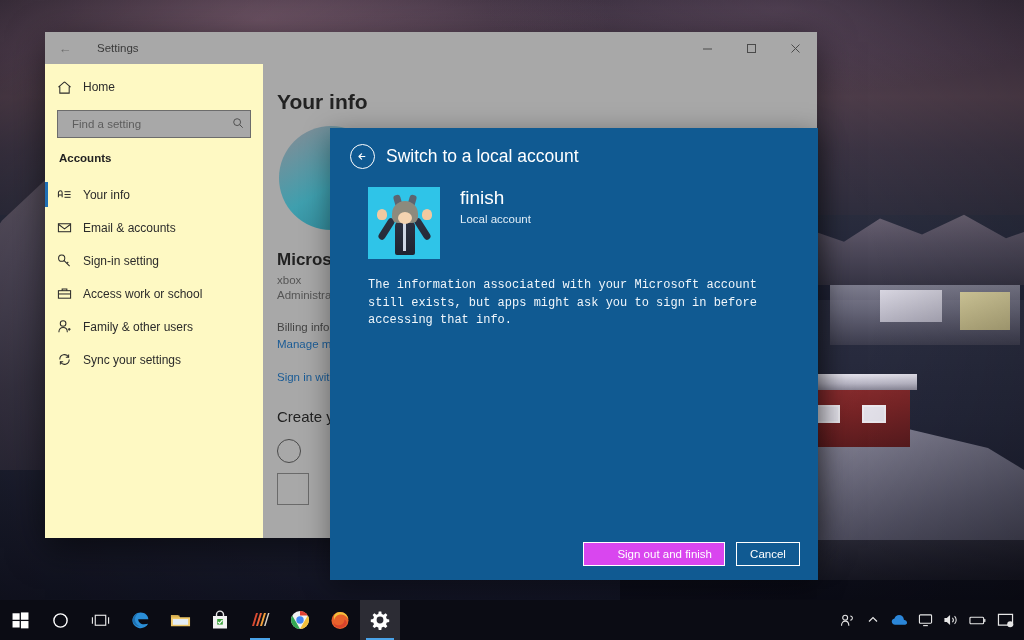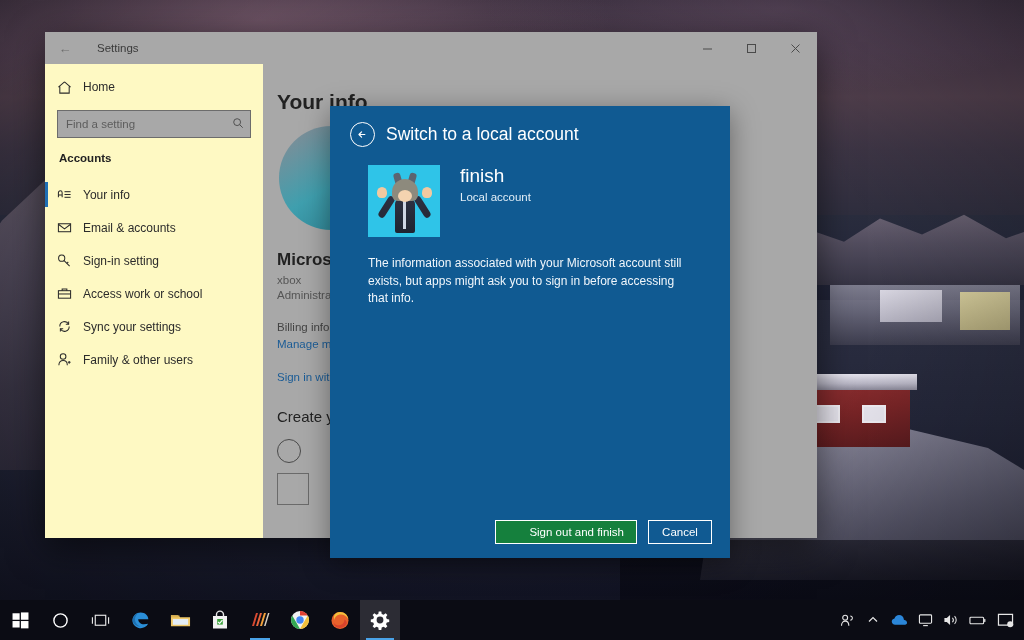--- a/index.html
+++ b/index.html
@@ -124,21 +124,21 @@
     color: #2b2b2b;
   }
   .nav-row.selected::before {
     content: ""; position: absolute; left: 0; top: 4px; width: 3px; height: 25px;
     background: #1f6fb4;
   }
   .home-row { height: 34px; margin-bottom: 6px; }
   .search-wrap { padding: 0 12px; margin-bottom: 14px; }
   .search-box {
     height: 26px; background: #a8a8a8; border: 1px solid #6c6c6c;
-    display: flex; align-items: center; padding: 0 6px 0 6px;
+    display: flex; align-items: center; padding: 0 6px 0 12px;
   }
   .search-box input {
     flex: 1; border: 0; background: transparent; outline: none;
     font-family: "Liberation Sans", sans-serif; font-size: 11.5px; color: #2b2b2b;
   }
   .search-box input::placeholder { color: #5d5d5d; }
   .search-ico { color: #4a4a4a; font-size: 12px; }
   .group-title {
     font-size: 11.5px; font-weight: bold; color: #222; padding: 0 0 10px 14px;
   }
@@ -164,22 +164,22 @@
   .mp-tile {
     width: 30px; height: 30px; border: 1px solid #6a6a6a; margin-top: 10px;
   }
   .mp-circle {
     width: 22px; height: 22px; border: 1.6px solid #4a4a4a; border-radius: 50%;
     margin-top: 14px;
   }
 
   
   #switch-dialog {
-    position: absolute; left: 285px; top: 74px;
-    width: 400px; height: 452px;
+    position: absolute; left: 285px; top: 96px;
+    width: 488px; height: 452px;
     background: #105a92;
     box-shadow: 0 6px 26px rgba(0,0,0,0.4);
     color: #ffffff;
   }
   .dlg-head { display: flex; align-items: center; padding: 16px 0 0 20px; }
   .dlg-back {
     width: 23px; height: 23px; border: 1.6px solid #ffffff; border-radius: 50%;
     display: flex; align-items: center; justify-content: center;
     flex: none; margin-right: 11px;
   }
@@ -227,33 +227,33 @@
   .av-hand-l { left: 9px; }
   .av-hand-r { left: 54px; }
 
   .dlg-username { font-size: 19px; color: #fff; margin: 0 0 4px 0; font-weight: normal; }
   .dlg-usertype { font-size: 11.5px; color: #e2eef7; }
 
   .dlg-para {
     padding: 0 40px 0 38px; font-size: 12px; line-height: 17.5px; color: #f0f6fb;
   }
   .dlg-para.p1 { margin-top: 22px; }
-  .dlg-para.p2 { margin-top: 18px; }
+  .dlg-para.p2 { margin-top: 18px; font-family: Liberation Mono, monospace; }
 
   .dlg-actions {
     position: absolute; right: 18px; bottom: 14px; display: flex; gap: 11px;
   }
   .dlg-btn {
     min-width: 64px; height: 24px; padding: 0 12px;
     display: flex; align-items: center; justify-content: center;
     border: 1px solid #ffffff; background: transparent;
     color: #ffffff; font-size: 11.5px;
     font-family: "Liberation Sans", sans-serif; cursor: pointer;
   }
-  .dlg-btn.primary { background: #15803d; padding-left: 33px; }
+  .dlg-btn.primary { background: #d946ef; padding-left: 33px; }
 
   
   #taskbar {
     position: absolute; left: 0; bottom: 0; width: 1024px; height: 40px;
     background: #0b0c14; display: flex; align-items: center;
   }
   .tb-left { display: flex; align-items: center; height: 40px; }
   .tb-item {
     width: 40px; height: 40px; display: flex; align-items: center; justify-content: center;
     position: relative;
@@ -401,38 +401,38 @@
                 <path d="M5.5 5 V3.3 H10.5 V5" fill="none" stroke="#2b2b2b" stroke-width="1.1"></path>
                 <line x1="1.5" y1="8.5" x2="14.5" y2="8.5" stroke="#2b2b2b" stroke-width="1.1"></line>
               </svg>
             </div>
             <span>Access work or school</span>
           </div>
 
           <div class="nav-row">
             <div class="nav-ico">
               <svg width="15" height="15" viewBox="0 0 16 16">
+                <circle cx="6.5" cy="4.8" r="3" fill="none" stroke="#2b2b2b" stroke-width="1.1"></circle>
+                <path d="M2 14 C2 10.5 4 9 6.5 9 C9 9 11 10.5 11 14" fill="none" stroke="#2b2b2b" stroke-width="1.1"></path>
+                <path d="M11.5 11 H14.5 M13 9.5 V12.5" stroke="#2b2b2b" stroke-width="1.1"></path>
+              </svg>
+            </div>
+            <span>Family &amp; other users</span>
+          </div>
+
+          <div class="nav-row">
+            <div class="nav-ico">
+              <svg width="15" height="15" viewBox="0 0 16 16">
                 <path d="M13 8 A5 5 0 0 1 3.6 10.5" fill="none" stroke="#2b2b2b" stroke-width="1.1"></path>
                 <path d="M3 8 A5 5 0 0 1 12.4 5.5" fill="none" stroke="#2b2b2b" stroke-width="1.1"></path>
                 <path d="M12.4 2.6 V5.7 H9.4" fill="none" stroke="#2b2b2b" stroke-width="1.1"></path>
                 <path d="M3.6 13.4 V10.3 H6.6" fill="none" stroke="#2b2b2b" stroke-width="1.1"></path>
               </svg>
             </div>
             <span>Sync your settings</span>
-          </div>
-
-          <div class="nav-row">
-            <div class="nav-ico">
-              <svg width="15" height="15" viewBox="0 0 16 16">
-                <circle cx="6.5" cy="4.8" r="3" fill="none" stroke="#2b2b2b" stroke-width="1.1"></circle>
-                <path d="M2 14 C2 10.5 4 9 6.5 9 C9 9 11 10.5 11 14" fill="none" stroke="#2b2b2b" stroke-width="1.1"></path>
-                <path d="M11.5 11 H14.5 M13 9.5 V12.5" stroke="#2b2b2b" stroke-width="1.1"></path>
-              </svg>
-            </div>
-            <span>Family &amp; other users</span>
           </div>
 
         </div>
       </div>
 
       <div class="main-pane">
         <h1 class="mp-h1">Your info</h1>
         <div class="mp-avatar"></div>
         <div class="mp-h2">Microsoft account</div>
         <div class="mp-sub">xbox</div>

